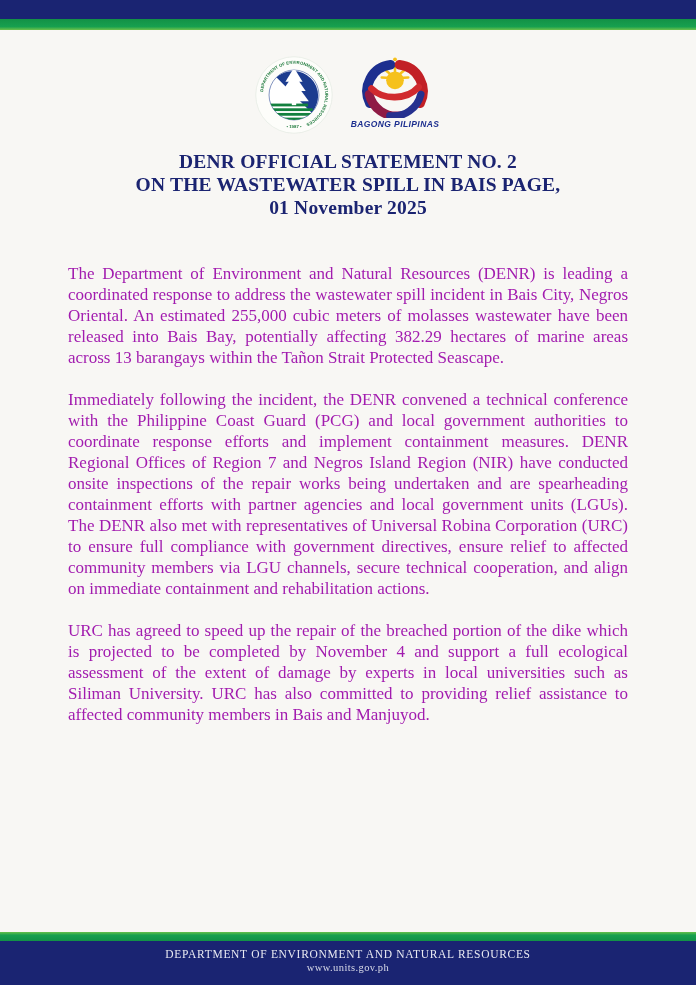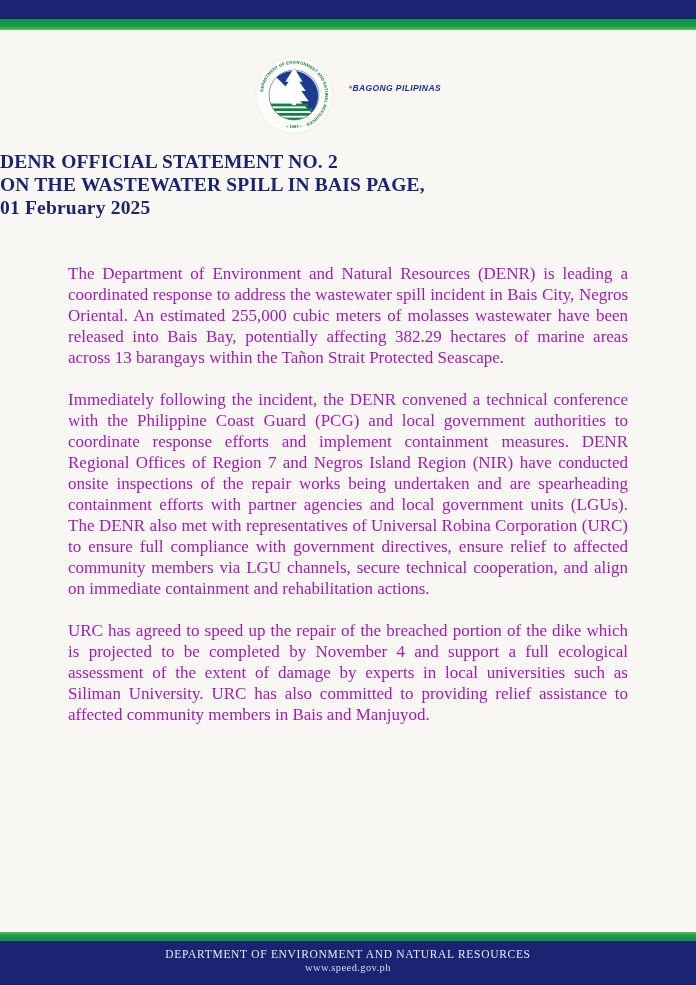--- a/index.html
+++ b/index.html
@@ -21,32 +21,33 @@
   .bar-green-top {
     position: absolute; top: 19px; left: 0; width: 100%; height: 11px;
     background: linear-gradient(to bottom, #129146 0%, #17a04f 70%, #6fc24a 100%);
   }
   
   .logo-row {
     position: absolute; top: 56px; left: 0; width: 100%;
     display: flex; justify-content: center; align-items: flex-start; gap: 16px;
   }
   .denr-seal-wrap { width: 78px; height: 78px; }
-  .bp-logo-wrap { display: flex; flex-direction: row; align-items: center; width: 92px; }
+  .bp-logo-wrap { display: flex; flex-direction: column; align-items: center; width: 92px; }
   .bp-logo-wrap svg { width: 76px; height: 62px; }
   .bp-label {
     margin-top: 1px;
     font-family: "Liberation Sans", sans-serif;
     font-weight: bold; font-style: italic;
     font-size: 8.5px; letter-spacing: 0.4px;
     color: #1d2f8f; white-space: nowrap;
   }
   
   .title-block {
     position: absolute; top: 150px; left: 0; width: 100%;
+    text-align: center;
     color: #1b2471;
     font-weight: bold;
     font-size: 19.5px;
     line-height: 23px;
     letter-spacing: 0.2px;
   }
   
   .body-block {
     position: absolute; top: 263px; left: 68px; width: 560px;
     font-size: 17px; line-height: 21px;
@@ -146,30 +147,30 @@
           <path d="M18,44 C34,60 66,60 82,42" stroke="#d02a2e" stroke-width="9"></path>
         </g>
       </svg>
       <div class="bp-label">BAGONG PILIPINAS</div>
     </div>
   </div>
 
   <div class="title-block">
     <div>DENR OFFICIAL STATEMENT NO. 2</div>
     <div>ON THE WASTEWATER SPILL IN BAIS PAGE,</div>
-    <div>01 February 2025</div>
+    <div>01 November 2025</div>
   </div>
 
   <div class="body-block">
     <p>The Department of Environment and Natural Resources (DENR) is leading a coordinated response to address the wastewater spill incident in Bais City, Negros Oriental. An estimated 255,000 cubic meters of molasses wastewater have been released into Bais Bay, potentially affecting 382.29 hectares of marine areas across 13 barangays within the Tañon Strait Protected Seascape.</p>
     <p>Immediately following the incident, the DENR convened a technical conference with the Philippine Coast Guard (PCG) and local government authorities to coordinate response efforts and implement containment measures. DENR Regional Offices of Region 7 and Negros Island Region (NIR) have conducted onsite inspections of the repair works being undertaken and are spearheading containment efforts with partner agencies and local government units (LGUs). The DENR also met with representatives of Universal Robina Corporation (URC) to ensure full compliance with government directives, ensure relief to affected community members via LGU channels, secure technical cooperation, and align on immediate containment and rehabilitation actions.</p>
     <p>URC has agreed to speed up the repair of the breached portion of the dike which is projected to be completed by November 4 and support a full ecological assessment of the extent of damage by experts in local universities such as Siliman University. URC has also committed to providing relief assistance to affected community members in Bais and Manjuyod.</p>
   </div>
 
   <div class="page-number">PAGE 1/3</div>
 
   <div class="bar-green-bottom"></div>
   <div class="footer-navy">
     <div class="footer-org">DEPARTMENT OF ENVIRONMENT AND NATURAL RESOURCES</div>
-    <div class="footer-site">www.speed.gov.ph</div>
+    <div class="footer-site">www.units.gov.ph</div>
   </div>
 
 </div>
 
 </body></html>

